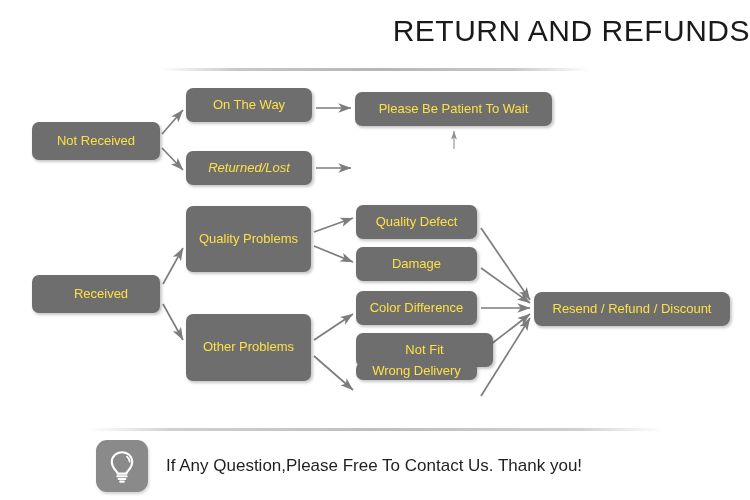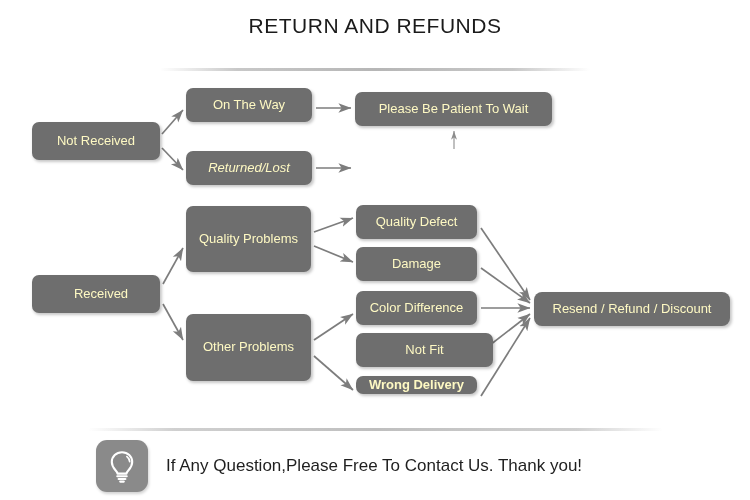--- a/index.html
+++ b/index.html
@@ -19,22 +19,22 @@
     height: 500px;
     background: #ffffff;
   }
 
   
   #title {
     position: absolute;
     left: 0;
     top: 14px;
     width: 750px;
-    text-align: center;
-    font-size: 21px;
+    text-align: right;
+    font-size: 30px;
     font-weight: 400;
     color: #1a1a1a;
     letter-spacing: 0.5px;
     white-space: nowrap;
   }
   #title-divider {
     position: absolute;
     left: 160px;
     top: 68px;
     width: 430px;
@@ -45,21 +45,21 @@
         rgba(178,178,178,0.95) 50%,
         rgba(190,190,190,0.85) 82%,
         rgba(255,255,255,0) 100%);
     border-radius: 2px;
   }
 
   
   .node {
     position: absolute;
     background: #6e6e6e;
-    color: #fef9c3;
+    color: #fde047;
     border-radius: 7px;
     display: flex;
     align-items: center;
     justify-content: center;
     font-size: 13px;
     font-weight: 400;
     text-align: center;
     box-shadow: 1.5px 2px 3px rgba(0,0,0,0.22);
     box-sizing: border-box;
     padding: 0 6px;
@@ -188,21 +188,21 @@
   <div class="node" style="left:186px; top:314px; width:125px; height:67px;">Other Problems</div>
 
   <div class="node" style="left:356px; top:205px; width:121px; height:34px;">Quality Defect</div>
 
   <div class="node" style="left:356px; top:247px; width:121px; height:34px;">Damage</div>
 
   <div class="node" style="left:356px; top:291px; width:121px; height:34px;">Color Difference</div>
 
   <div class="node" style="left:356px; top:333px; width:137px; height:34px;">Not Fit</div>
 
-  <div class="node" style="left:356px; top:376px; width:121px; height:18px;font-weight:bold;">Wrong Delivery</div>
+  <div class="node" style="left:356px; top:362px; width:121px; height:18px;">Wrong Delivery</div>
 
   <div class="node" style="left:534px; top:292px; width:196px; height:34px;border-radius:8px;">Resend / Refund / Discount</div>
 
   <div id="footer-divider"></div>
 
   <div id="footer">
     <div id="bulb-badge">
       <svg width="34" height="36" viewBox="0 0 34 36" fill="none">
         <path d="M17 4.2 C11.2 4.2 6.8 8.5 6.8 14 C6.8 17.6 8.6 20.1 10.5 22.2
                  C11.7 23.5 12.3 24.4 12.5 25.6 L21.5 25.6 C21.7 24.4 22.3 23.5

